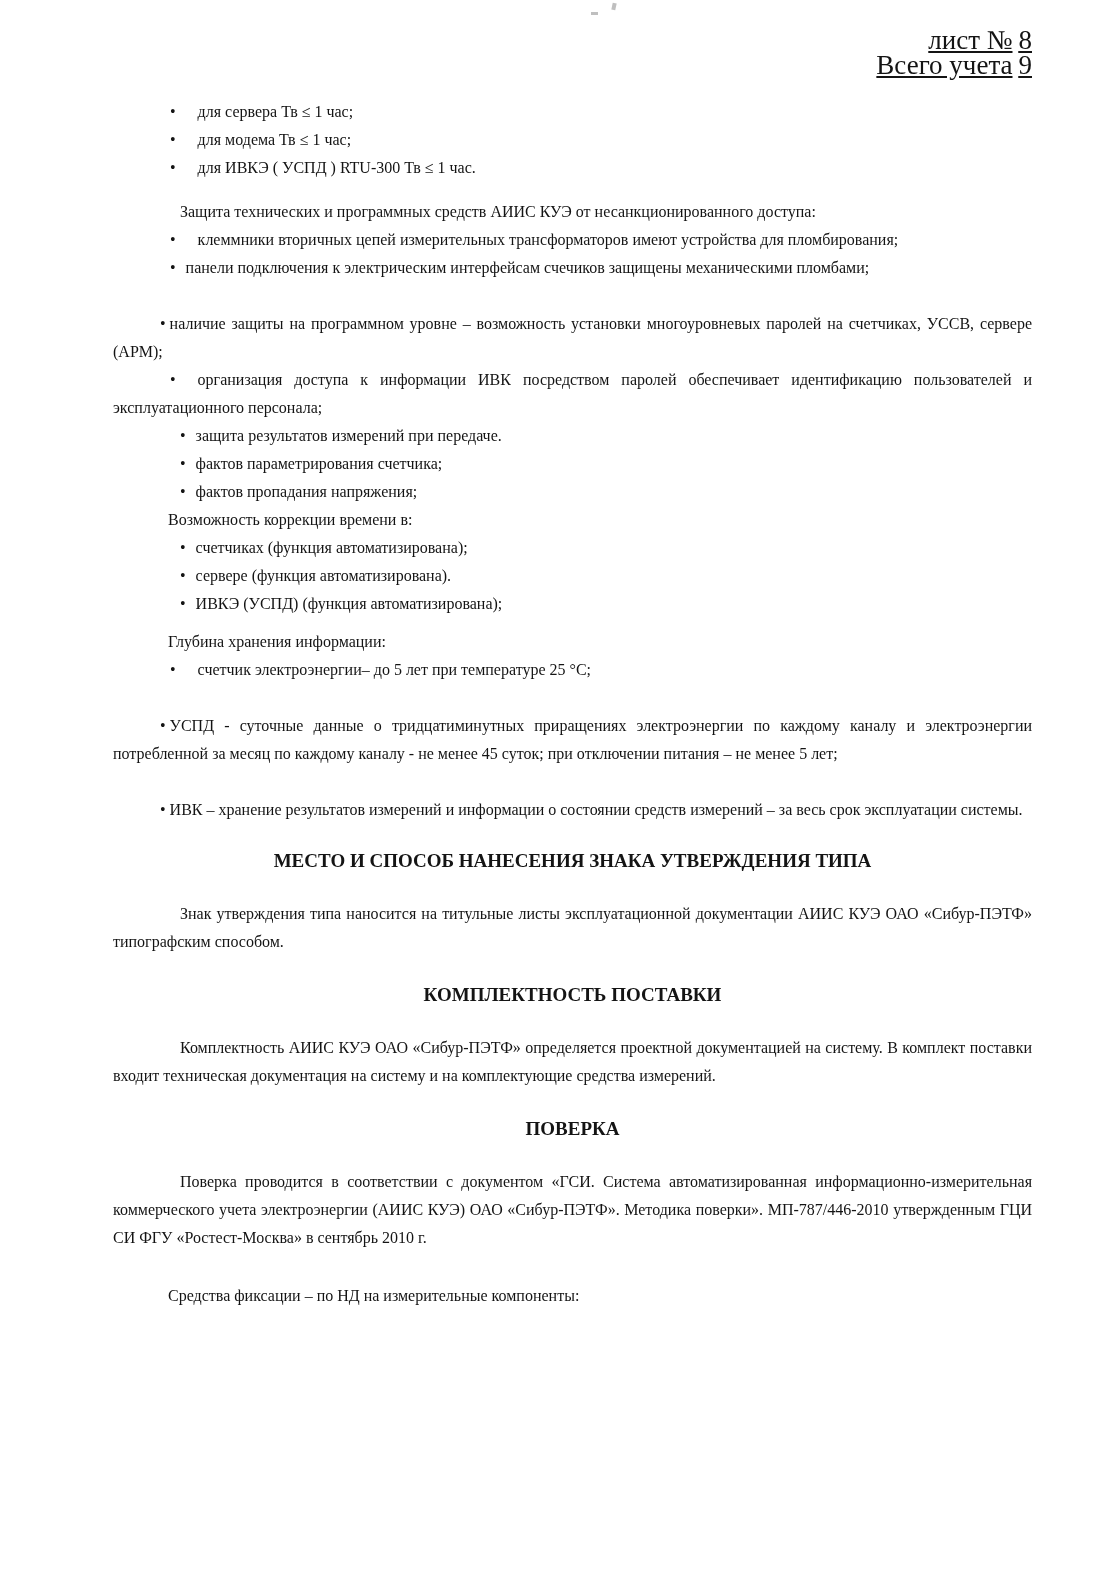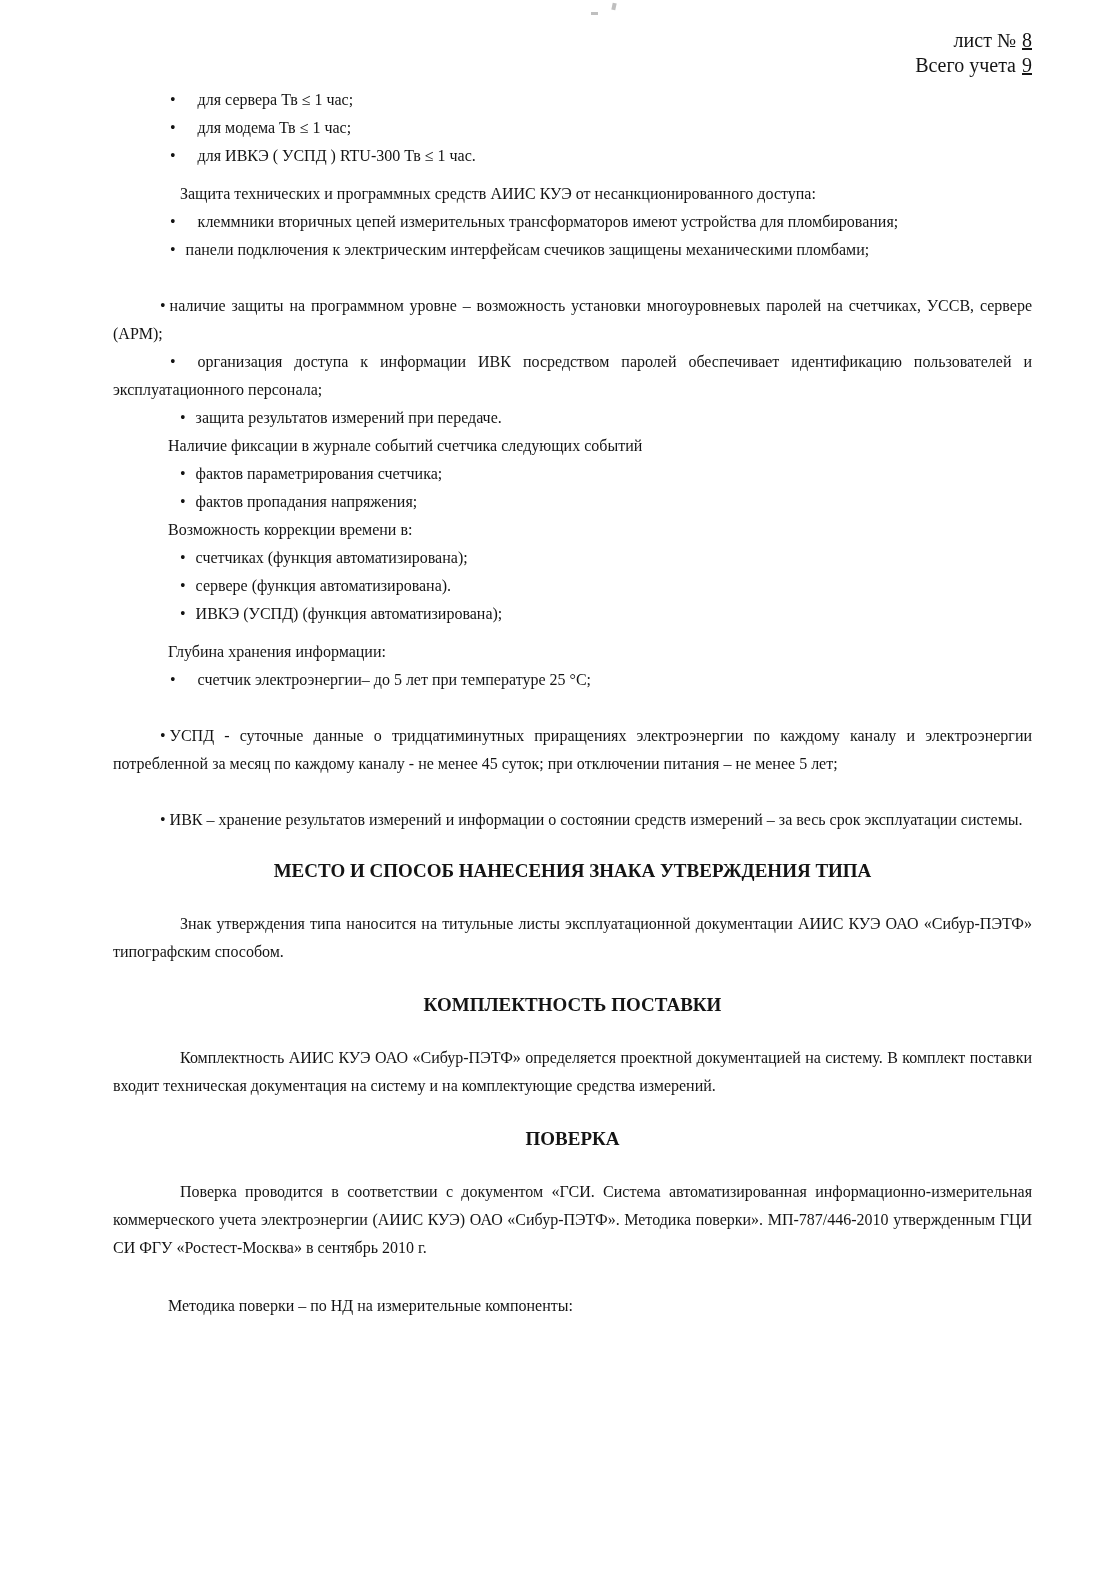--- a/index.html
+++ b/index.html
@@ -9,42 +9,42 @@
     height: 1572px;
     margin: 0 auto;
     background: #ffffff;
     box-sizing: border-box;
     padding: 28px 66px 0 113px;
     font-family: "Liberation Serif", "DejaVu Serif", serif;
     color: #141414;
     overflow: hidden;
   }
   
-  .hdr { text-align: right; font-size: 20px; line-height: 25px; margin-bottom: 8px; }
+  .hdr { text-align: right; font-size: 27px; line-height: 25px; margin-bottom: 20px; text-decoration: underline; }
   .hdr .num { text-decoration: underline; margin-left: 6px; }
 
   
   .b {
     font-size: 16px;
     line-height: 28px;
     margin: 0;
     text-align: justify;
   }
   .ind-para { text-indent: 67px; }   
   .ind-line { text-indent: 55px; }   
   .ind-b0   { text-indent: 47px; margin-top: 28px; }   
   .ind-b1   { text-indent: 57px; }   
   .ind-b2   { text-indent: 67px; }   
 
   .mark { display: inline; }
   .gw { margin-right: 22px; }  
   .gn { margin-right: 10px; }  
   .g0 { margin-right: 4px; }   
 
-  .mt4  { margin-top: 10px; }
+  .mt4  { margin-top: 16px; }
   .gap-storage { margin-top: 10px; }
   .gap-means   { margin-top: 30px; }
 
   .sec-h {
     font-size: 19px;
     line-height: 30px;
     font-weight: bold;
     text-align: center;
     margin: 24px 0 24px 0;
   }
@@ -72,21 +72,20 @@
   <p class="b ind-b1"><span class="mark gw">•</span><span>для модема Тв ≤ 1 час;</span></p>
   <p class="b ind-b1"><span class="mark gw">•</span><span>для ИВКЭ ( УСПД ) RTU-300 Тв ≤ 1 час.</span></p>
 
   <p class="b ind-para mt4">Защита технических и программных средств АИИС КУЭ  от несанкционированного доступа:</p>
   <p class="b ind-b1"><span class="mark gw">•</span><span>клеммники вторичных цепей измерительных трансформаторов имеют устройства для пломбирования;</span></p>
   <p class="b ind-b1"><span class="mark gn">•</span><span>панели подключения к электрическим интерфейсам счечиков защищены механическими пломбами;</span></p>
   <p class="b ind-b0"><span class="mark g0">•</span><span>наличие защиты на программном уровне – возможность установки многоуровневых паролей на счетчиках, УССВ, сервере (АРМ);</span></p>
   <p class="b ind-b1"><span class="mark gw">•</span><span>организация доступа к информации ИВК посредством паролей обеспечивает идентификацию пользователей и эксплуатационного персонала;</span></p>
   <p class="b ind-b2"><span class="mark gn">•</span><span>защита результатов измерений при передаче.</span></p>
 
-  <p class="b ind-line">Наличие фиксации в журнале событий счетчика следующих событий</p>
   <p class="b ind-b2"><span class="mark gn">•</span><span>фактов параметрирования счетчика;</span></p>
   <p class="b ind-b2"><span class="mark gn">•</span><span>фактов пропадания напряжения;</span></p>
 
   <p class="b ind-line">Возможность коррекции времени в:</p>
   <p class="b ind-b2"><span class="mark gn">•</span><span>счетчиках (функция автоматизирована);</span></p>
   <p class="b ind-b2"><span class="mark gn">•</span><span>сервере (функция автоматизирована).</span></p>
   <p class="b ind-b2"><span class="mark gn">•</span><span>ИВКЭ (УСПД) (функция автоматизирована);</span></p>
 
   <p class="b ind-line gap-storage">Глубина хранения информации:</p>
   <p class="b ind-b1"><span class="mark gw">•</span><span>счетчик электроэнергии– до 5 лет при температуре 25 °С;</span></p>
@@ -95,15 +94,15 @@
 
   <h2 class="sec-h first">МЕСТО И СПОСОБ НАНЕСЕНИЯ ЗНАКА УТВЕРЖДЕНИЯ ТИПА</h2>
   <p class="b ind-para">Знак утверждения типа наносится на титульные листы эксплуатационной документации АИИС КУЭ ОАО «Сибур-ПЭТФ» типографским способом.</p>
 
   <h2 class="sec-h">КОМПЛЕКТНОСТЬ ПОСТАВКИ</h2>
   <p class="b ind-para">Комплектность АИИС КУЭ ОАО «Сибур-ПЭТФ» определяется проектной документацией на систему. В комплект поставки входит техническая документация на систему и  на комплектующие средства измерений.</p>
 
   <h2 class="sec-h">ПОВЕРКА</h2>
   <p class="b ind-para">Поверка проводится в соответствии с документом «ГСИ. Система автоматизированная информационно-измерительная коммерческого учета электроэнергии (АИИС КУЭ) ОАО «Сибур-ПЭТФ». Методика поверки». МП-787/446-2010 утвержденным ГЦИ СИ ФГУ «Ростест-Москва» в сентябрь 2010 г.</p>
 
-  <p class="b ind-line gap-means">Методика поверки – по НД на измерительные компоненты:</p>
+  <p class="b ind-line gap-means">Средства фиксации – по НД на измерительные компоненты:</p>
 
 </div>
 
 </body></html>

